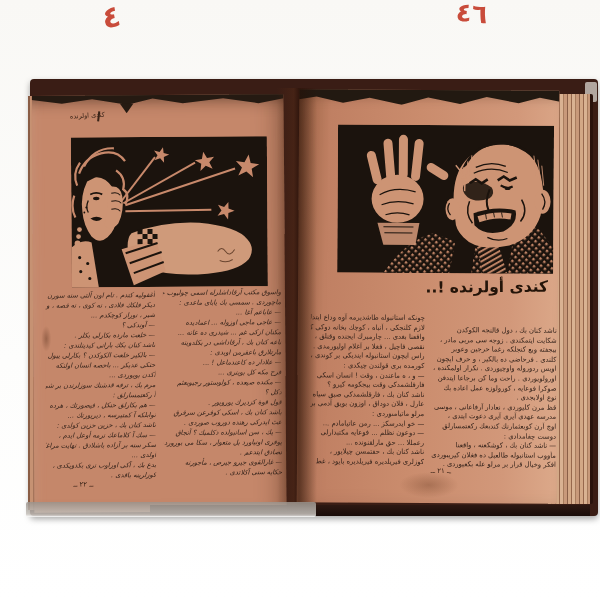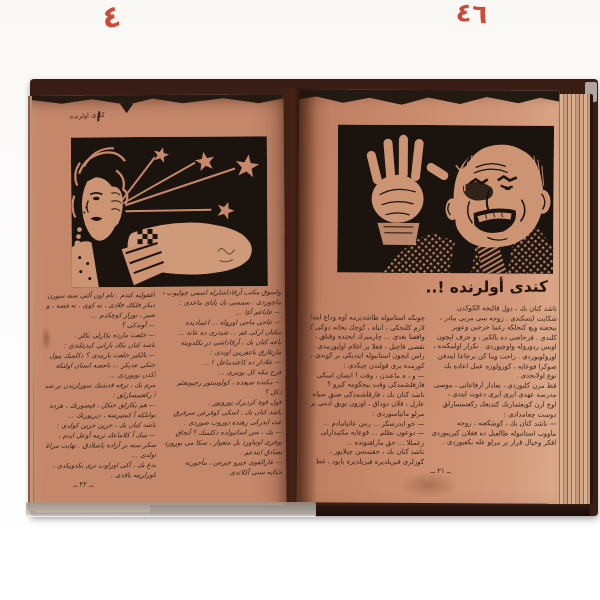--- a/index.html
+++ b/index.html
@@ -31,21 +31,21 @@
   .headline{left:96px;top:188px;width:154px;font-size:15.5px;font-weight:bold;color:#241409;direction:rtl;text-align:right;white-space:nowrap;transform:rotate(-0.8deg);letter-spacing:.3px;}
   .col{direction:rtl;text-align:right;color:#33221a;}
   .col .tl{white-space:nowrap;overflow:hidden;}
   .colL{font-size:6.7px;}
   .colL .tl{height:10px;line-height:10px;font-style:italic;}
   .colR{font-size:6.8px;}
   .colR .tl{height:9.6px;line-height:9.6px;}
   .lp-col-outer{left:12px;top:195px;width:110px;}
   .lp-col-inner{left:130px;top:193px;width:118px;}
   .rp-col-inner{left:13px;top:224px;width:114px;}
-  .rp-col-outer{left:133px;top:214px;width:126px;}
+  .rp-col-outer{left:133px;top:236px;width:126px;}
   .pgnum{font-size:7px;color:#3a2317;text-align:center;direction:rtl;white-space:nowrap;}
   .lp-num{left:24px;top:385px;width:50px;}
   .rp-num{left:121px;top:377px;width:46px;}
   .stain{border-radius:50%;background:radial-gradient(ellipse at center,rgba(88,44,20,.30),rgba(88,44,20,0) 70%);}
   .stain1{left:102px;top:382px;width:60px;height:26px;}
   .stain2{left:8px;top:230px;width:10px;height:26px;background:radial-gradient(ellipse at center,rgba(70,34,16,.35),rgba(70,34,16,0) 70%);}
 
   .redmark{color:#c43a27;font-weight:bold;opacity:.9;line-height:1;}
   .redmark-left{left:102px;top:2px;font-size:30px;transform:rotate(-10deg);}
   .redmark-right{left:456px;top:0px;font-size:26px;transform:rotate(5deg);letter-spacing:2px;}
@@ -143,21 +143,21 @@
       </g>
     </svg>
 
     <div class="abs col colL lp-col-outer">
         <div class="tl">آغفوليه كتدم . تام اون آلتى سنه سورن</div>
         <div class="tl">ديكر فلكك فلادى ، نه كوى ، نه فصه ، و</div>
         <div class="tl">شير ، نوراز كوچكدم ...</div>
         <div class="tl">— آوندكى ؟</div>
         <div class="tl">— خلعت مارده بكارلى بكلر .</div>
         <div class="tl">ناشد كنان بكك بارانى كيدينلندى :</div>
-        <div class="tl">— بالكير خلعت يارمدى ؟ دكلمبك ييول</div>
+        <div class="tl">— بالكير خلعت الكوكدن ؟ بكارلى ييول</div>
         <div class="tl">حتكى عديكر ... باخصه انسان اولنكه</div>
         <div class="tl">آكدن بويوردى ...</div>
         <div class="tl">مرم بك ، ترفه قدشنك سوزلرندن بر شى</div>
         <div class="tl">آ ركعتمسارلق :</div>
         <div class="tl">— هم بكارلق حنكل ، فيصورتك ، هرده</div>
         <div class="tl">نوابلكه آ كمتيرسه ، ديريورتك ...</div>
         <div class="tl">ناشد كنان بك ، حزين حزين كولدى :</div>
         <div class="tl">— سك آ كلاماعك نرمه أوعل ايدم ،</div>
         <div class="tl">سكر سنه بر آزاده باشلادق . نهايت مراغكم</div>
         <div class="tl">أولدى ...</div>
@@ -303,21 +303,21 @@
         <div class="tl">بيجفته وبع كنجلكه رغما حرجين وعوبر</div>
         <div class="tl">كلندى . فرحاضى ده بالكير ، و حرف ايچون</div>
         <div class="tl">اويس ردوروله واوچيوردى . نكرار اولمكنده ،</div>
         <div class="tl">اورولويوردى . راحت وما كن برجاعا ايتدفن</div>
         <div class="tl">صوكرا فوعايه ، كورولوزه عمل اعاده بك</div>
         <div class="tl">نوع اولابجدى .</div>
         <div class="tl">قظ مرن كليوردى ، نعادار آرفاعانى ، موسى</div>
         <div class="tl">مدرسه عهدى آيرى آيرى دعوت ايتدى ،</div>
         <div class="tl">اوچ آرن كوبعثمارنك كندبعك ركعتمسارلق</div>
         <div class="tl">دوست چفامدادى :</div>
-        <div class="tl">— ناشد كنان بك ، كوشكعنه ، زوجه</div>
+        <div class="tl">— ناشد كنان بك ، كوشكعنه ، واقعنا</div>
         <div class="tl">مأووب استانبوله طالعبل ده فغلان كيريبوردى .</div>
         <div class="tl">افكر وخيال قرار بر مرلو عله بكعيوردى .</div>
       </div>
     <div class="abs pgnum rp-num">ــ ٢١ ــ</div>
     <div class="abs stain stain1"></div>
   </div>
 
   <div class="abs gutter"></div>
   <div class="abs bottom-dark"></div>
   <div class="abs bottom-gray"></div>

